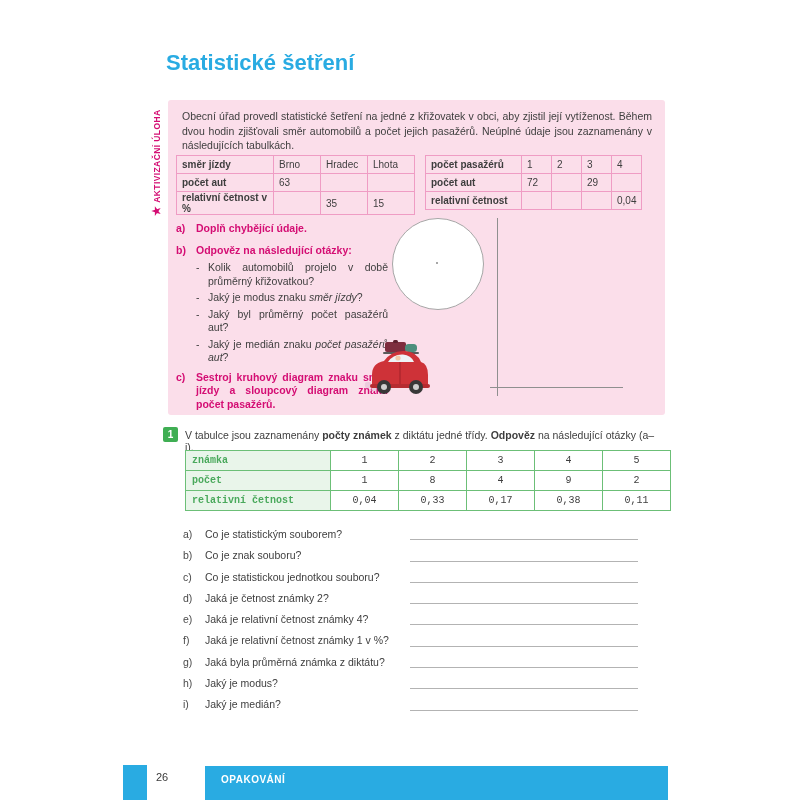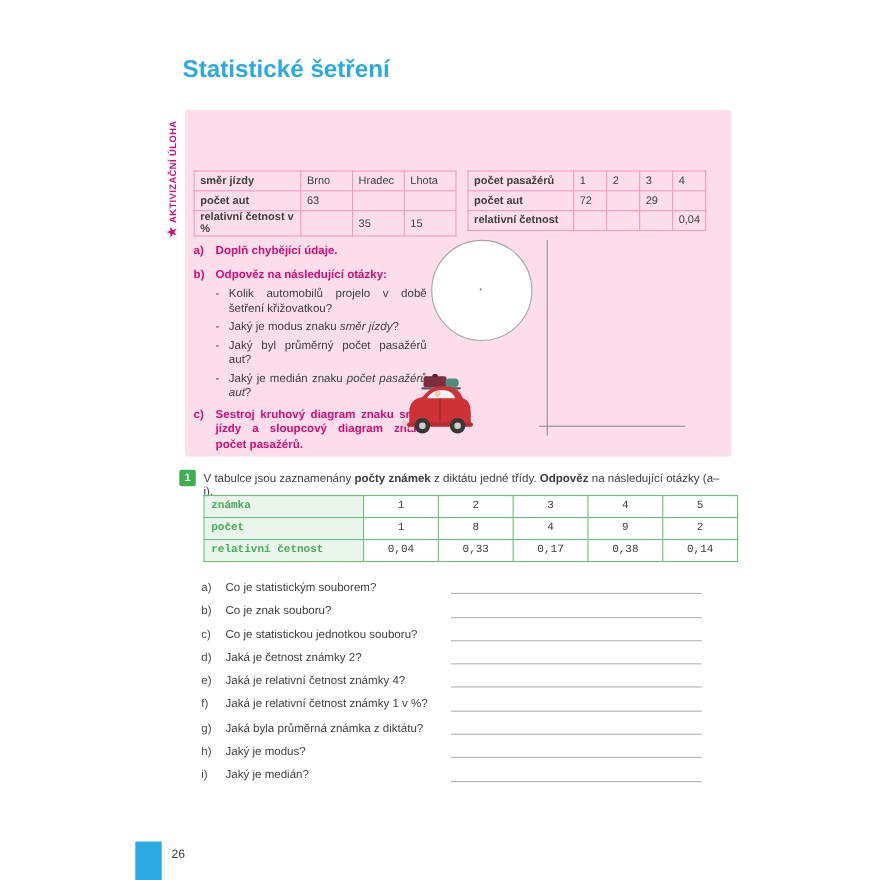--- a/index.html
+++ b/index.html
@@ -76,20 +76,21 @@
 <div class="page">
 
   <div class="title">Statistické šetření</div>
 
   <div class="vertical-label">
     <span class="star">★</span><span>AKTIVIZAČNÍ ÚLOHA</span>
   </div>
 
   <div class="activity-box"></div>
 
+  <div class="intro">Obecní úřad provedl statistické šetření na jedné z křižovatek v obci, aby zjistil její vytíženost. Během dvou hodin zjišťovali směr automobilů a počet jejich pasažérů. Neúplné údaje jsou zaznamenány v následujících tabulkách.</div>
 
   <table class="ptable t-dir">
     <tbody>
         <tr>
       <td class="lab">směr jízdy</td>
       <td class="v">Brno</td>
       <td class="v">Hradec</td>
       <td class="v">Lhota</td>
     </tr>
     <tr>
@@ -138,21 +139,21 @@
       <span class="q-lab">a)</span>
       <span class="q-mag">Doplň chybějící údaje.</span>
     </div>
     <div class="q-row" style="margin-bottom:4px;">
       <span class="q-lab">b)</span>
       <span class="q-mag">Odpověz na následující otázky:</span>
     </div>
     <div class="bullets">
       <div class="b-row">
         <span class="b-dash">-</span>
-        <span class="b-text"><span>Kolik automobilů projelo v době šetření křižovatkou?</span><i></i><span></span></span>
+        <span class="b-text"><span>Kolik automobilů projelo v době průměrný křižovatkou?</span><i></i><span></span></span>
       </div>
       <div class="b-row">
         <span class="b-dash">-</span>
         <span class="b-text"><span>Jaký je modus znaku </span><i>směr jízdy</i><span>?</span></span>
       </div>
       <div class="b-row">
         <span class="b-dash">-</span>
         <span class="b-text"><span>Jaký byl průměrný počet pasažérů aut?</span><i></i><span></span></span>
       </div>
       <div class="b-row">
@@ -211,21 +212,21 @@
       <td class="gv">4</td>
       <td class="gv">9</td>
       <td class="gv">2</td>
     </tr>
     <tr>
       <td class="glab">relativní četnost</td>
       <td class="gv">0,04</td>
       <td class="gv">0,33</td>
       <td class="gv">0,17</td>
       <td class="gv">0,38</td>
-      <td class="gv">0,14</td>
+      <td class="gv">0,11</td>
     </tr>
   </tbody>
     </table>
 
   <div class="ex-questions">
     <div class="eq-row">
       <span class="eq-lab">a)</span>
       <span class="eq-text">Co je statistickým souborem?</span>
       <span class="eq-line"></span>
     </div>
@@ -266,14 +267,17 @@
     </div>
     <div class="eq-row">
       <span class="eq-lab">i)</span>
       <span class="eq-text">Jaký je medián?</span>
       <span class="eq-line"></span>
     </div>
   </div>
 
   <div class="footer-square"></div>
   <div class="page-num">26</div>
+  <div class="footer-bar">
+    <span>OPAKOVÁNÍ</span>
+  </div>
 
 </div>
 
 </body></html>

